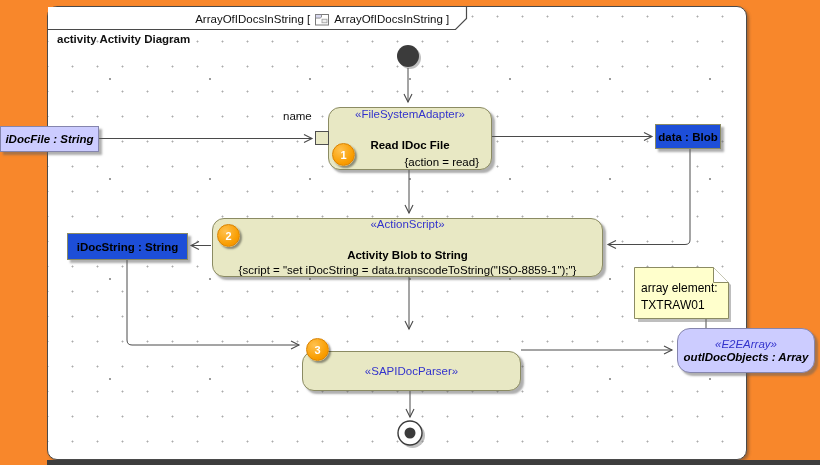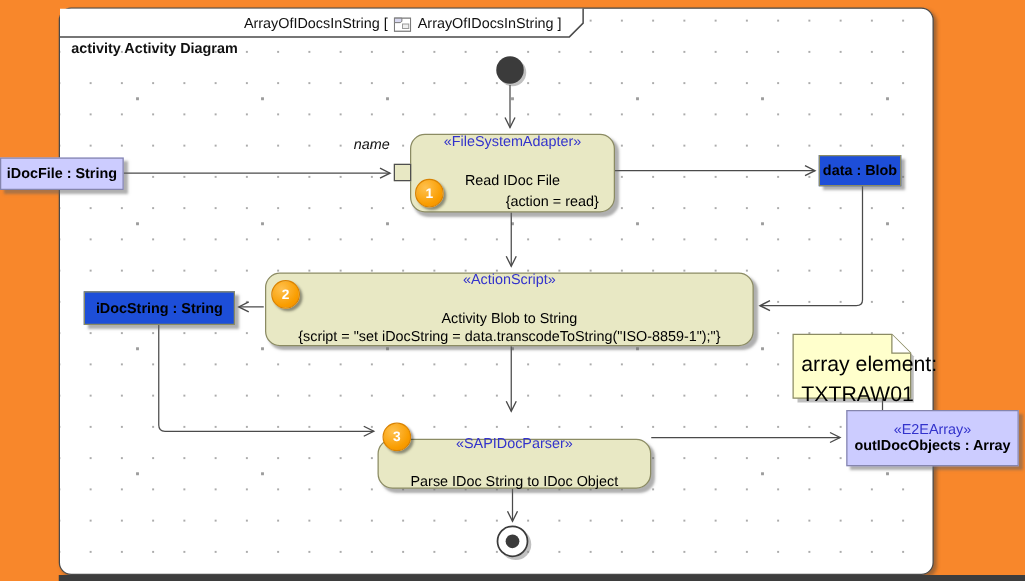--- a/index.html
+++ b/index.html
@@ -30,36 +30,36 @@
   .frame-title .bold{font-weight:bold;margin-top:40px;}
   
   svg.overlay{position:absolute;left:0;top:0;width:820px;height:465px;pointer-events:none;}
   
   .obj{
     position:absolute;display:flex;align-items:center;justify-content:center;
     font-size:11.5px;font-weight:bold;color:#000;
     box-shadow:3px 3px 2px rgba(95,95,95,0.5);
     white-space:nowrap;
   }
-  .lav{background:#CCCCFF;border:1px solid #8585ad;}
+  .lav{background:#CCCCFF;border:1px solid #8585ad;font-style:italic;}
   .tan{background:#1d4ed8;border:1px solid #8b8b63;}
   .obj-idocfile{left:0;top:126px;width:97px;height:24px;}
   .obj-datablob{left:655px;top:124px;width:64px;height:23px;}
   .obj-idocstring{left:67px;top:233px;width:119px;height:25px;}
-  .obj-out{left:677px;top:328px;width:136px;height:43px;flex-direction:column;justify-content:center;gap:1px;}
+  .obj-out{left:677px;top:328px;width:136px;height:43px;flex-direction:column;justify-content:center;gap:1px;border-radius:13px;}
   .obj-out .stereo{font-weight:normal;}
   
   .action-node{
     position:absolute;background:#E8E8C4;border:1px solid #8b8b63;border-radius:12px;
     box-shadow:3px 3px 2px rgba(95,95,95,0.5);
     display:flex;flex-direction:column;justify-content:center;align-items:center;
     font-size:11.5px;color:#000;line-height:1.3;white-space:nowrap;
   }
   .stereo{color:#3333CC;font-weight:normal;}
-  .nname{font-weight:normal;margin-top:16px;}
+  .nname{font-weight:bold;margin-top:16px;}
   .node1{left:328px;top:107px;width:162px;height:61px;}
   .node1 .constraint{align-self:flex-end;padding-right:12px;margin-top:3px;}
   .node2{left:212px;top:218px;width:389px;height:57px;}
   .node3{left:302px;top:351px;width:217px;height:38px;}
   
   .pin{position:absolute;left:315px;top:131px;width:12px;height:12px;background:#E8E8C4;border:1px solid #4f4f4f;z-index:5;}
   
   .badge{
     position:absolute;width:21px;height:21px;border-radius:50%;z-index:6;
     background:radial-gradient(circle at 35% 30%, #ffc14f 0%, #f99d00 65%, #ef8c00 100%);
@@ -67,24 +67,24 @@
     box-shadow:2px 2px 2px rgba(0,0,0,0.4);
     color:#fff;font-size:11px;font-weight:bold;
     display:flex;align-items:center;justify-content:center;
   }
   .badge1{left:332px;top:143px;}
   .badge2{left:217px;top:224px;}
   .badge3{left:306px;top:338px;}
   
   .note-text{
     position:absolute;left:641px;top:280px;width:86px;
-    font-size:17px;color:#000;line-height:1.4;white-space:nowrap;
+    font-size:12px;color:#000;line-height:1.4;white-space:nowrap;
   }
   
-  .edge-label{position:absolute;left:283px;top:110px;font-size:11.5px;color:#111;font-style:italic;}
+  .edge-label{position:absolute;left:283px;top:110px;font-size:11.5px;color:#111;}
   
   .bottom-strip{position:absolute;left:47px;top:460px;width:773px;height:5px;background:#3d3d3d;}
 </style>
 </head>
 <body>
 
 <div class="frame"></div>
 <div class="title-bg"></div>
 <div class="bottom-strip"></div>
 
@@ -154,21 +154,20 @@
 <div class="pin"></div>
 
 <div class="action-node node2">
   <div class="stereo">«ActionScript»</div>
   <div class="nname">Activity Blob to String</div>
   <div class="constraint">{script = "set iDocString = data.transcodeToString("ISO-8859-1");"}</div>
 </div>
 
 <div class="action-node node3">
   <div class="stereo">«SAPIDocParser»</div>
-  <div class="nname">Parse IDoc String to IDoc Object</div>
 </div>
 
 <div class="badge badge1">1</div>
 <div class="badge badge2">2</div>
 <div class="badge badge3">3</div>
 
 <div class="note-text">
   <div>array element:</div>
   <div>TXTRAW01</div>
 </div>

